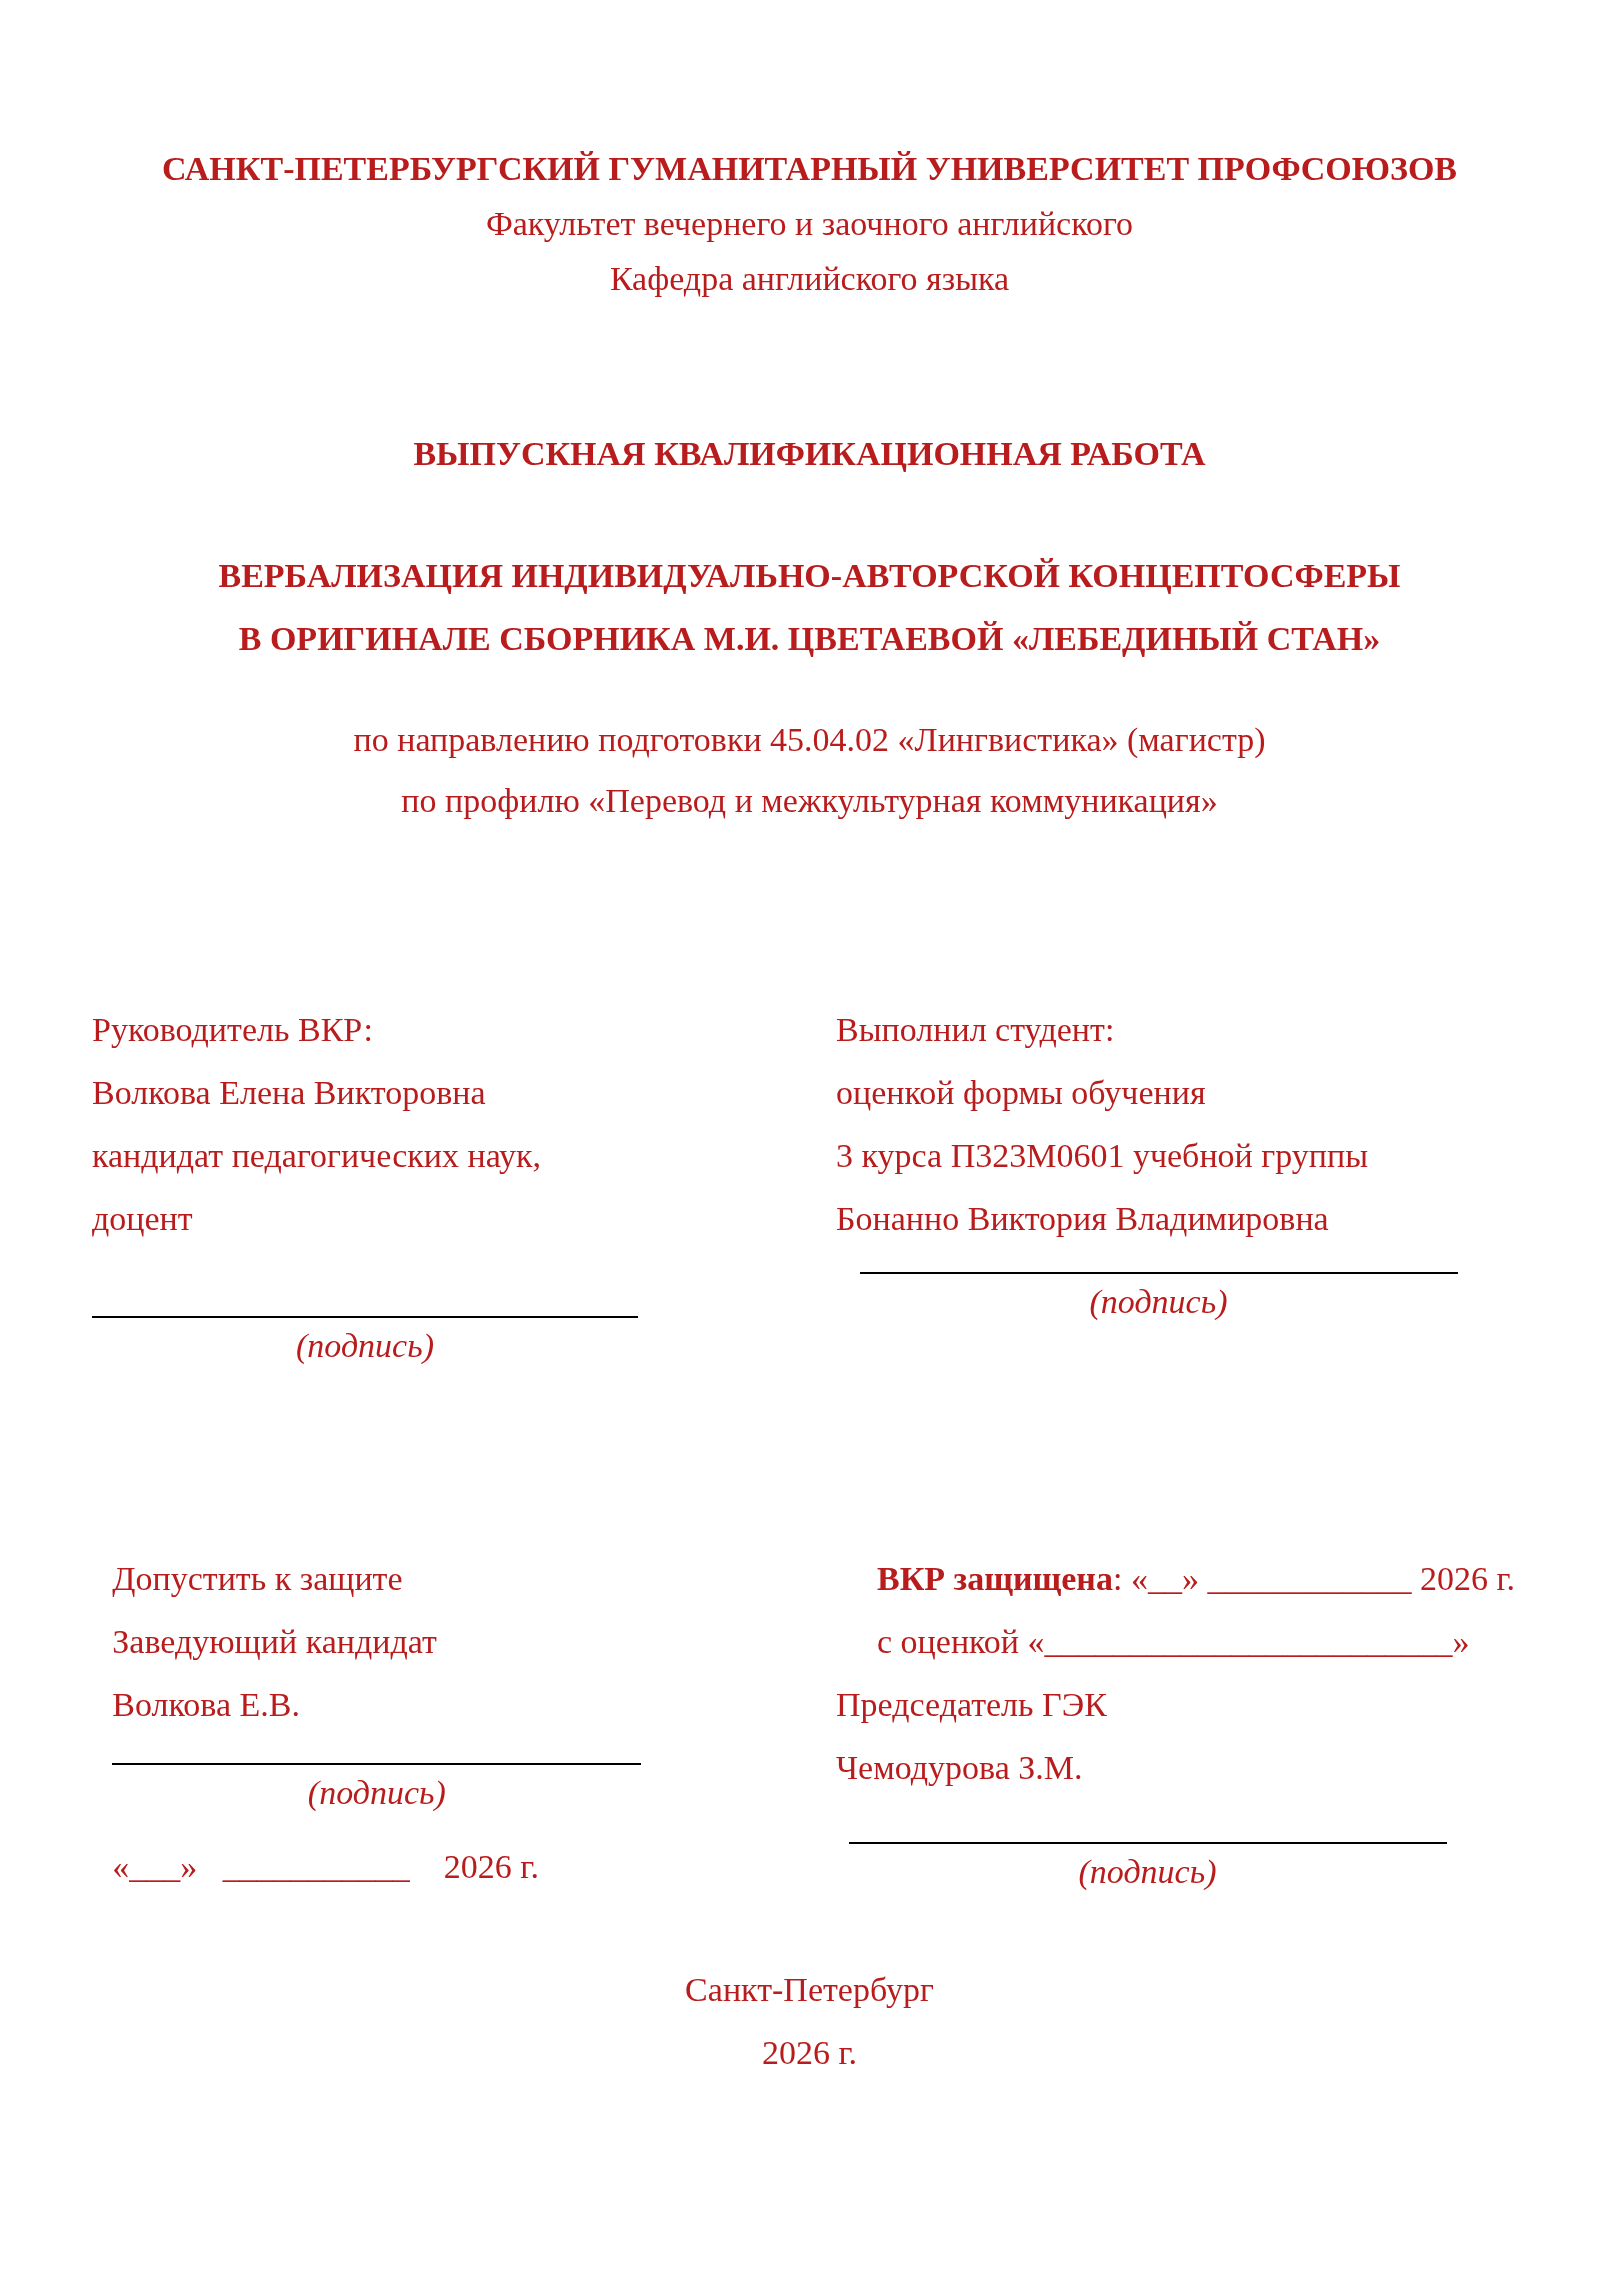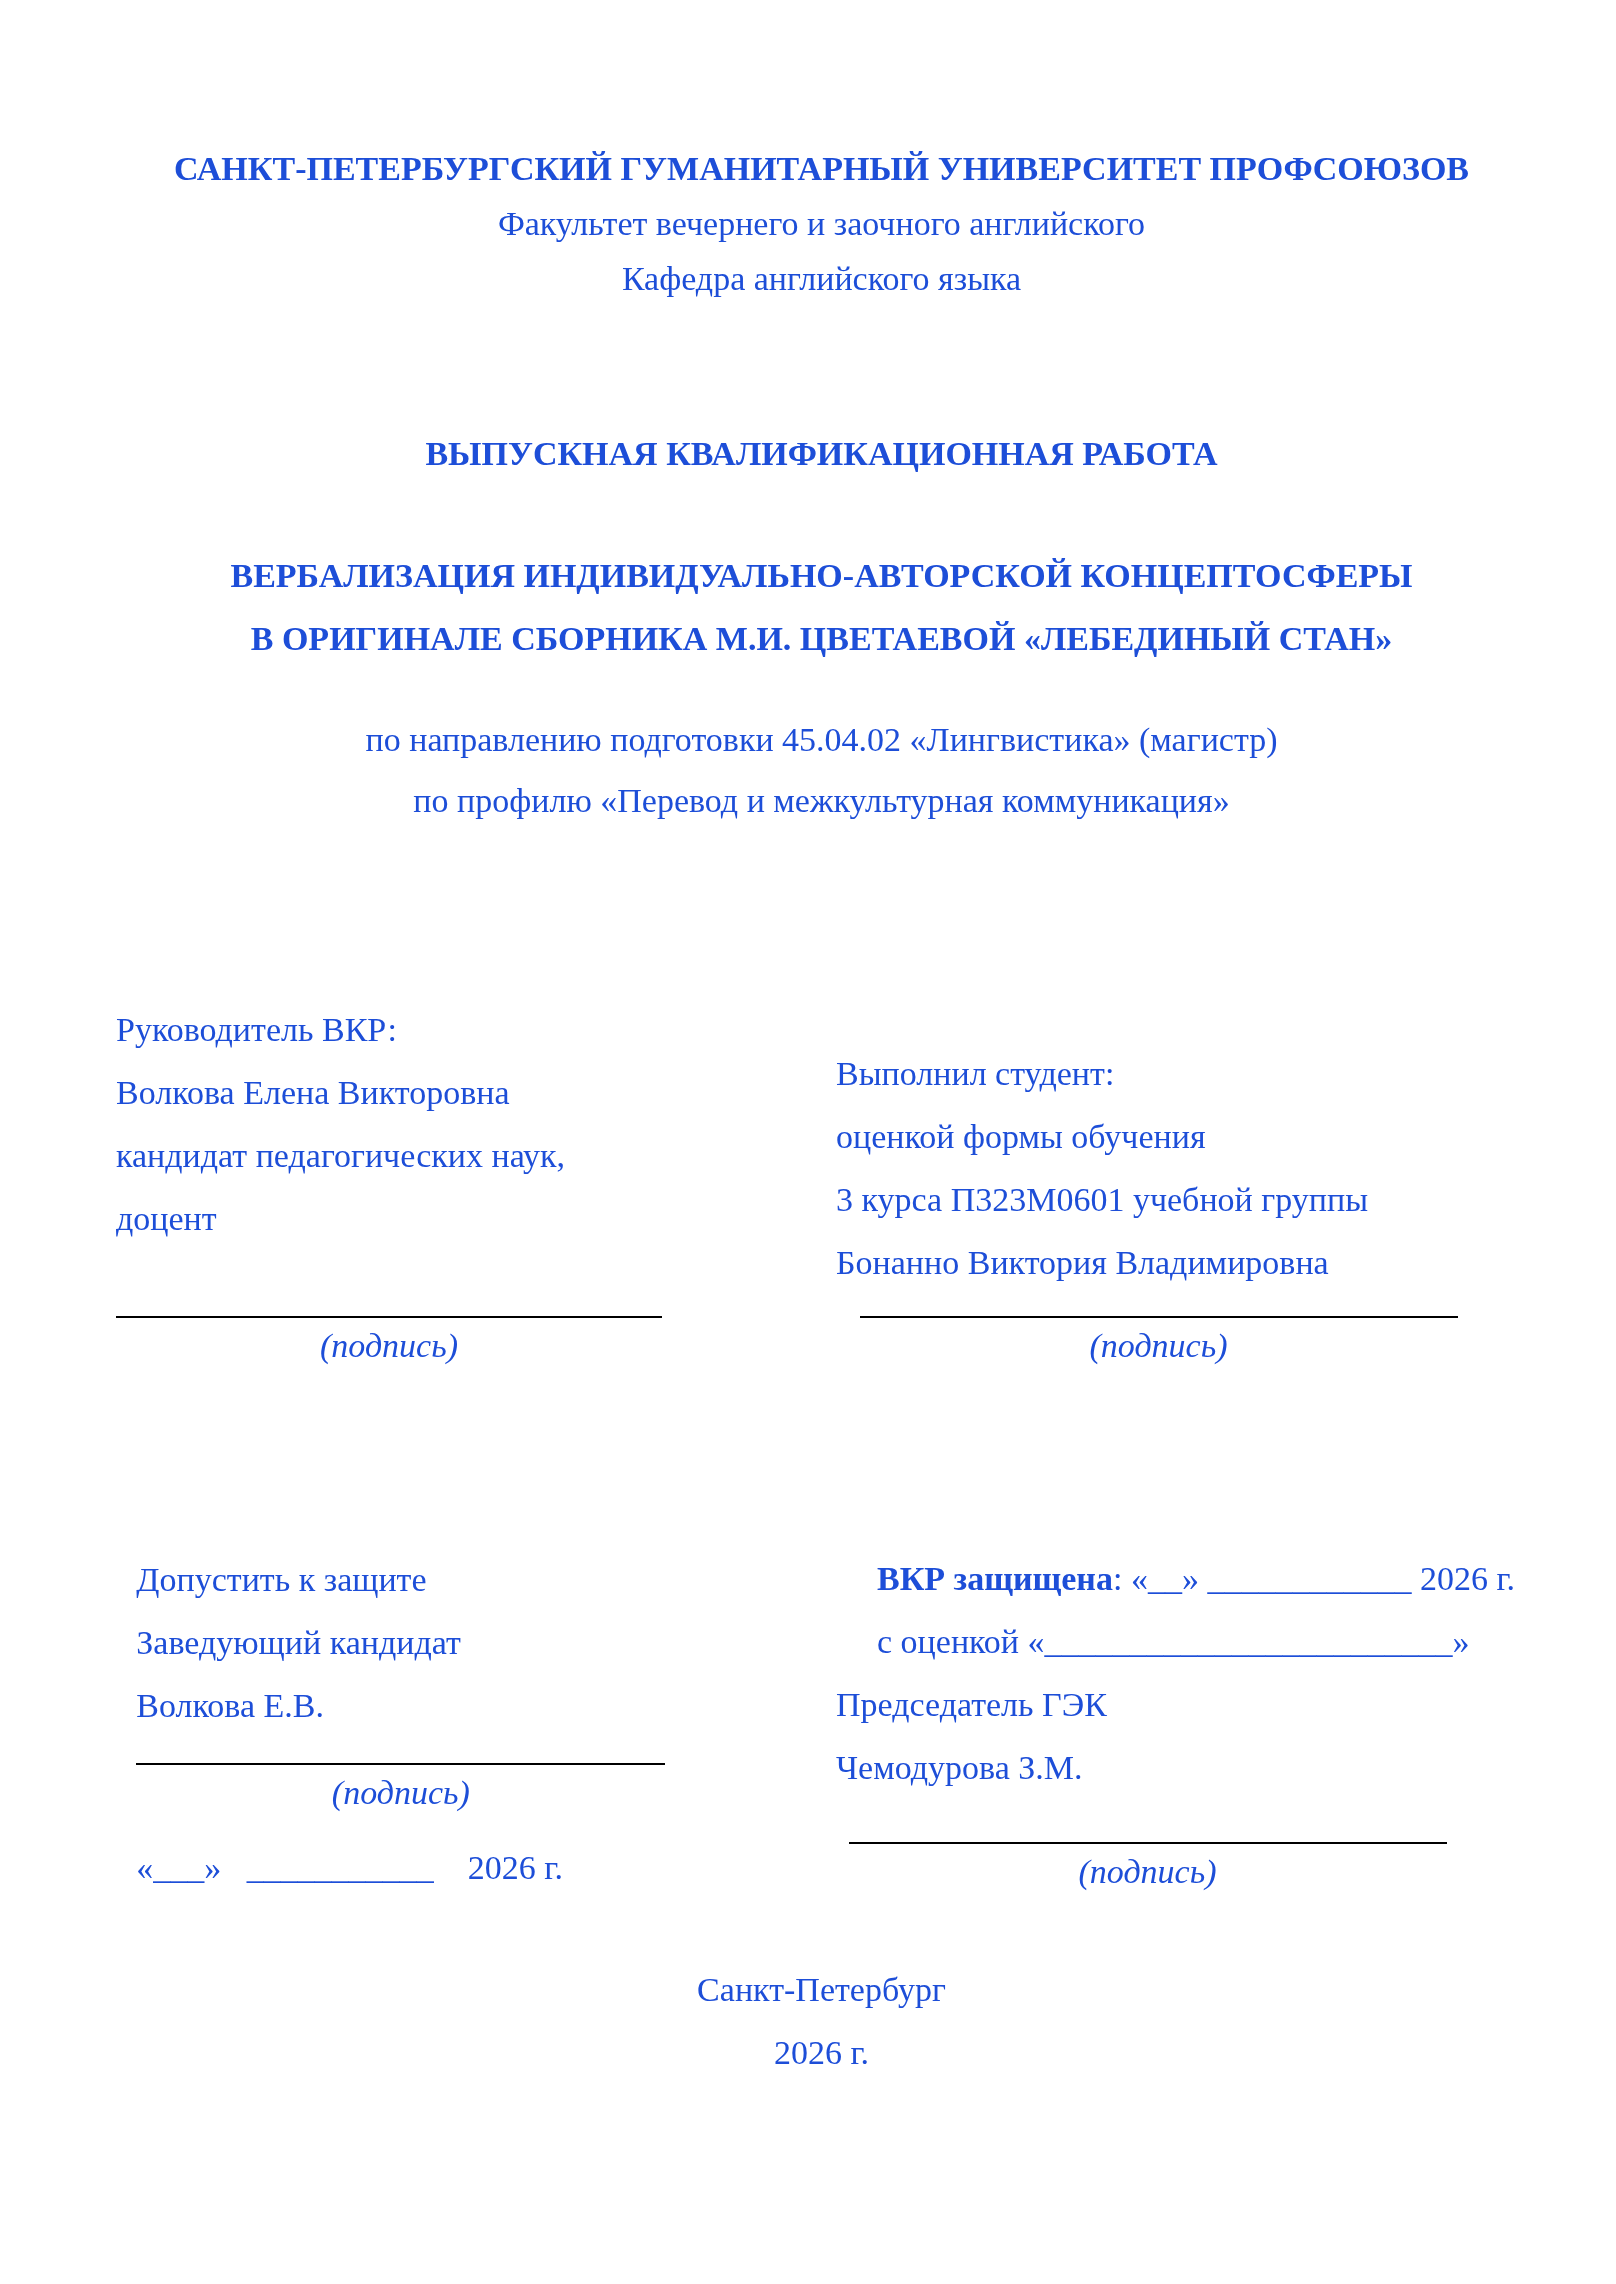--- a/index.html
+++ b/index.html
@@ -6,22 +6,22 @@
     margin: 0;
     padding: 0;
     background: #ffffff;
   }
   .page {
     position: relative;
     width: 1616px;
     height: 2284px;
     box-sizing: border-box;
     background: #ffffff;
-    color: #1d4ed8;
-    padding: 141px 89px 0 116px;
+    color: #b91c1c;
+    padding: 141px 89px 0 92px;
     font-family: "Liberation Serif", "DejaVu Serif", serif;
     font-size: 34px;
     overflow: hidden;
   }
   .center { text-align: center; }
   .bold { font-weight: bold; }
   .pre { white-space: pre; margin-left: 41px; }
 
   .header-line { line-height: 55px; }
 
@@ -29,21 +29,21 @@
 
   .title-block { margin-top: 59px; }
   .title-line { line-height: 63px; }
 
   .program-block { margin-top: 39px; }
   .program-line { line-height: 61px; }
 
   .row {
     display: flex;
     justify-content: space-between;
-    align-items: flex-end;
+    align-items: flex-start;
     font-family: Liberation Serif, serif;
   }
   .row1 { margin-top: 167px; }
   .row2 { margin-top: 174px; }
 
   .col-l { width: 555px; }
   .col-r { width: 691px; }
   .indented { padding-left: 20.3px; box-sizing: content-box; }
 
   .line { line-height: 63px; }

